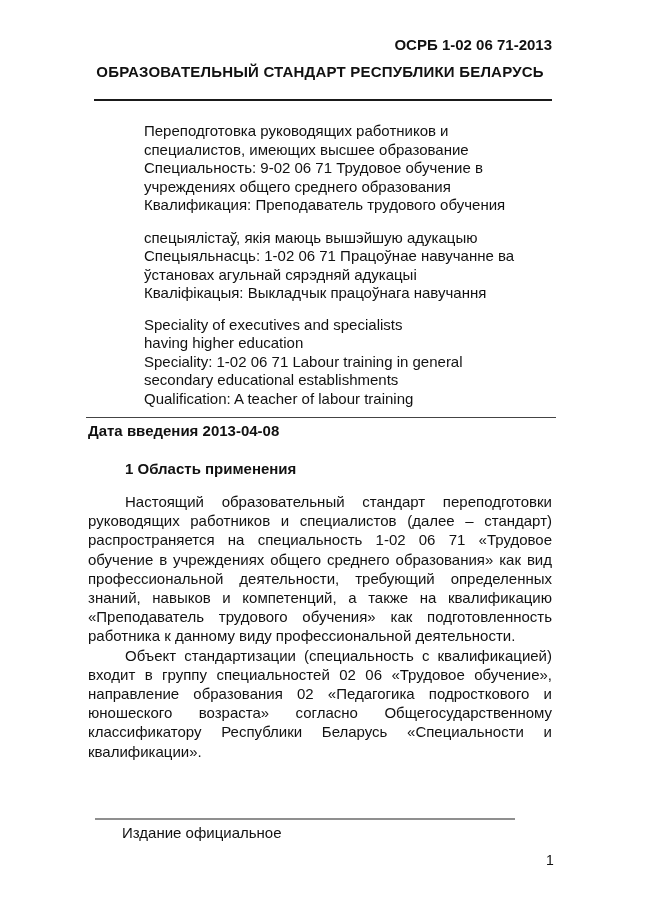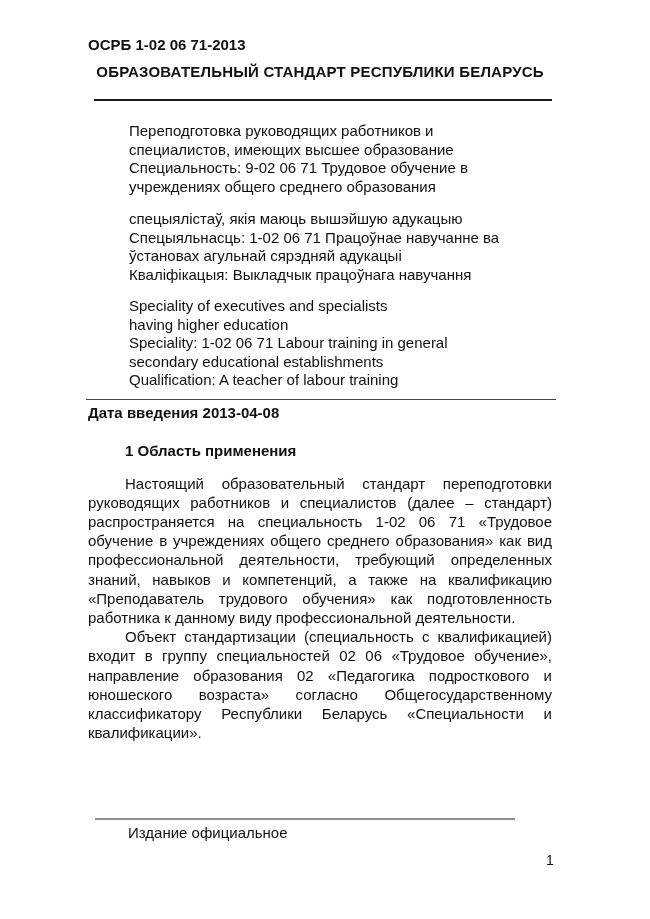--- a/index.html
+++ b/index.html
@@ -18,40 +18,41 @@
     overflow: hidden;
   }
   .content {
     position: absolute;
     left: 88px;
     top: 0;
     width: 464px;
   }
   .doc-number {
     padding-top: 36px;
+    text-align: right;
     font-weight: bold;
     line-height: 18px;
   }
   .doc-title {
     margin-top: 9px;
     text-align: center;
     font-weight: bold;
     line-height: 18px;
     letter-spacing: 0.2px;
     white-space: nowrap;
   }
   .rule-top {
     margin-top: 18px;
     margin-left: 6px;
     width: 458px;
     height: 2px;
     background: var(--rule-dark, #1a1a1a);
   }
   .lang-block {
-    margin-left: 41px;
+    margin-left: 56px;
     line-height: 18.5px;
   }
   .lang-block.ru { margin-top: 21px; }
   .lang-block.be { margin-top: 14px; }
   .lang-block.en { margin-top: 13px; }
   .rule-mid {
     margin-top: 9px;
     margin-left: -2px;
     width: 470px;
     height: 1px;
@@ -81,21 +82,21 @@
   .rule-bottom {
     position: absolute;
     left: 95px;
     top: 818px;
     width: 420px;
     height: 2px;
     background: var(--rule-light, #8f8f8f);
   }
   .footer-note {
     position: absolute;
-    left: 128px;
+    left: 122px;
     top: 824px;
     line-height: 18px;
   }
   .page-number {
     position: absolute;
     left: 546px;
     top: 852px;
     line-height: 16px;
     font-size: 14px;
   }
@@ -110,20 +111,21 @@
 
     <div class="doc-title">ОБРАЗОВАТЕЛЬНЫЙ СТАНДАРТ РЕСПУБЛИКИ БЕЛАРУСЬ</div>
 
     <div class="rule-top"></div>
 
     <div class="lang-block ru">
       <div>Переподготовка руководящих работников и</div>
       <div>специалистов, имеющих высшее образование</div>
       <div>Специальность: 9-02 06 71 Трудовое обучение в</div>
       <div>учреждениях общего среднего образования</div>
+      <div>Квалификация: Преподаватель трудового обучения</div>
     </div>
 
     <div class="lang-block be">
       <div>спецыялістаў, якія маюць вышэйшую адукацыю</div>
       <div>Спецыяльнасць: 1-02 06 71 Працоўнае навучанне ва</div>
       <div>ўстановах агульнай сярэдняй адукацыі</div>
       <div>Кваліфікацыя: Выкладчык працоўнага навучання</div>
     </div>
 
     <div class="lang-block en">

